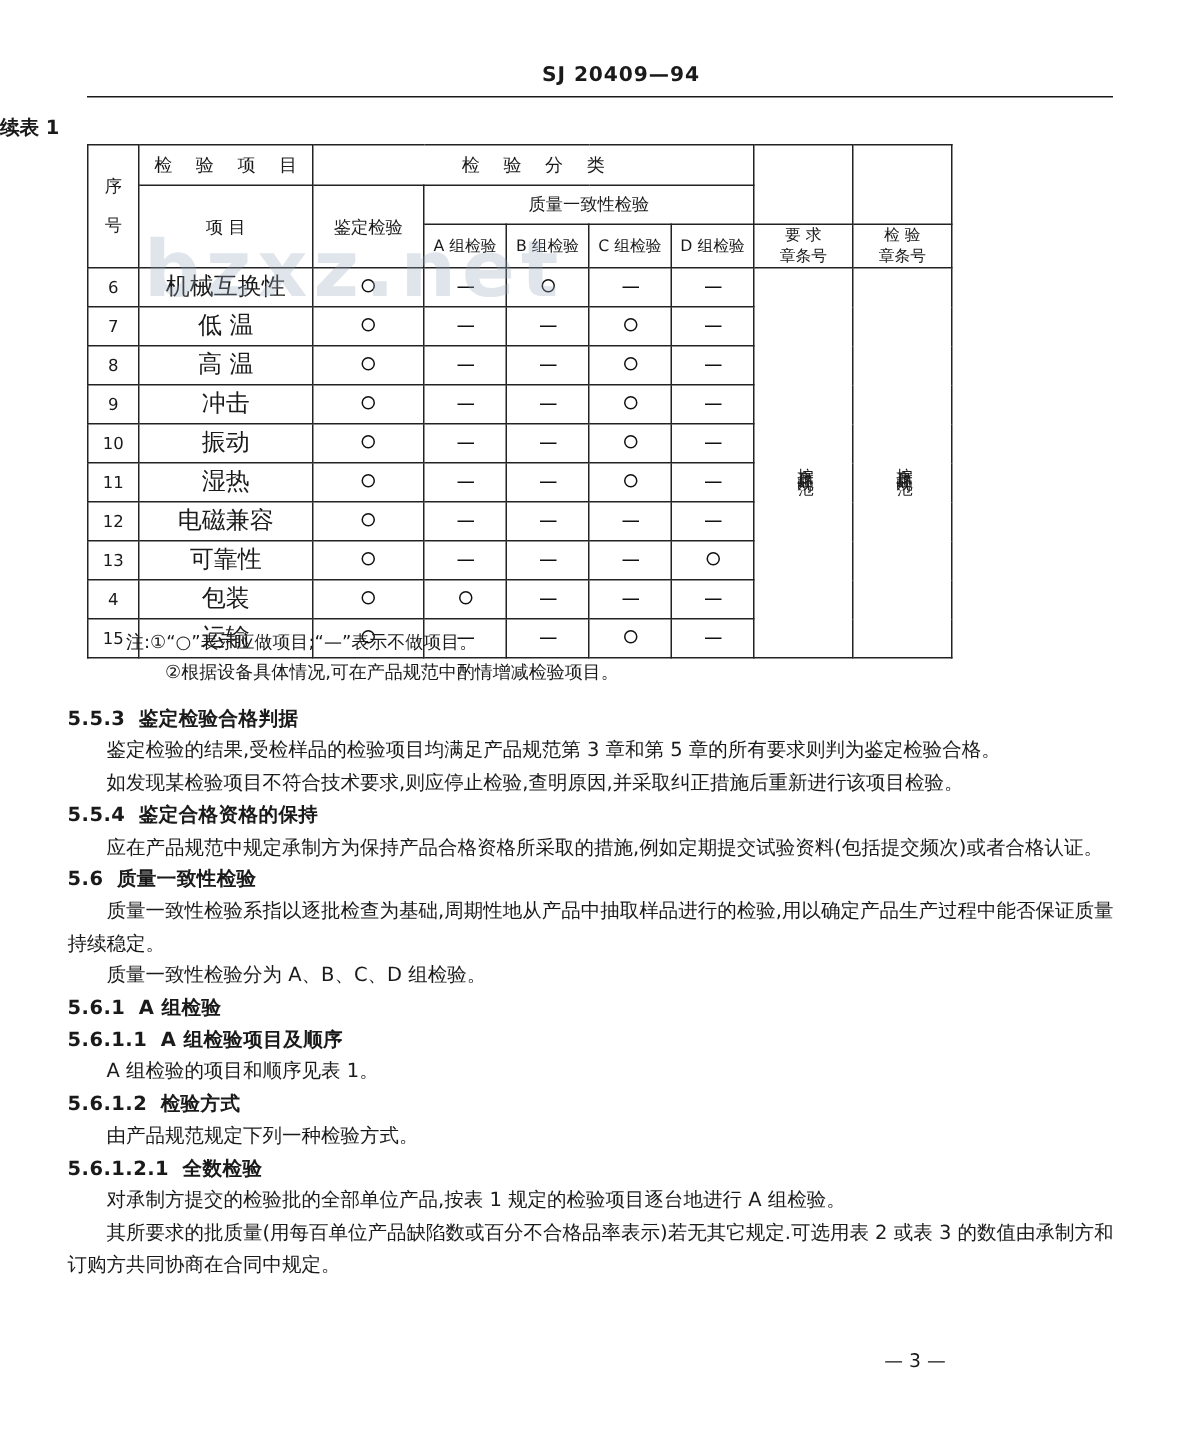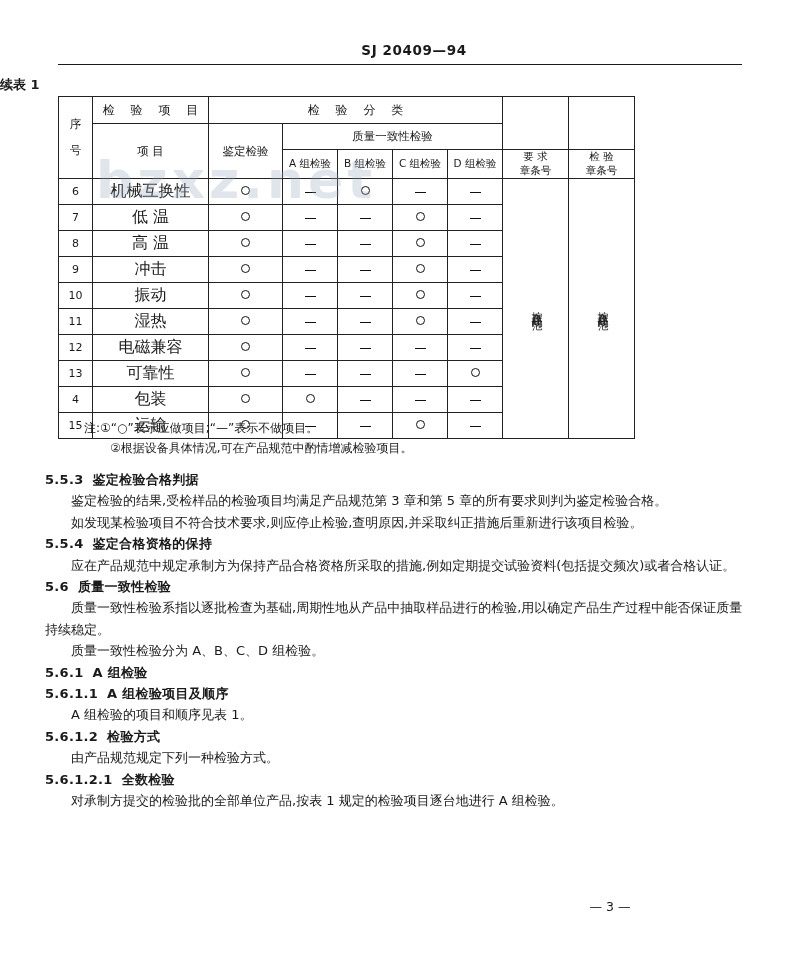--- a/index.html
+++ b/index.html
@@ -348,19 +348,20 @@
       <div class="sec-h"><span class="num">5.6</span><span>质量一致性检验</span></div>
       <div class="para">质量一致性检验系指以逐批检查为基础,周期性地从产品中抽取样品进行的检验,用以确定产品生产过程中能否保证质量持续稳定。</div>
       <div class="para">质量一致性检验分为 A、B、C、D 组检验。</div>
       <div class="sec-h"><span class="num">5.6.1</span><span>A 组检验</span></div>
       <div class="sec-h"><span class="num">5.6.1.1</span><span>A 组检验项目及顺序</span></div>
       <div class="para">A 组检验的项目和顺序见表 1。</div>
       <div class="sec-h"><span class="num">5.6.1.2</span><span>检验方式</span></div>
       <div class="para">由产品规范规定下列一种检验方式。</div>
       <div class="sec-h"><span class="num">5.6.1.2.1</span><span>全数检验</span></div>
       <div class="para">对承制方提交的检验批的全部单位产品,按表 1 规定的检验项目逐台地进行 A 组检验。</div>
+      <div class="para">其所要求的批质量(用每百单位产品缺陷数或百分不合格品率表示)若无其它规定.可选用表 2 或表 3 的数值由承制方和订购方共同协商在合同中规定。</div>
     </div>
 
   <div class="footer">
     <span>— 3 —</span>
   </div>
 
 </div>
 
 </body></html>

